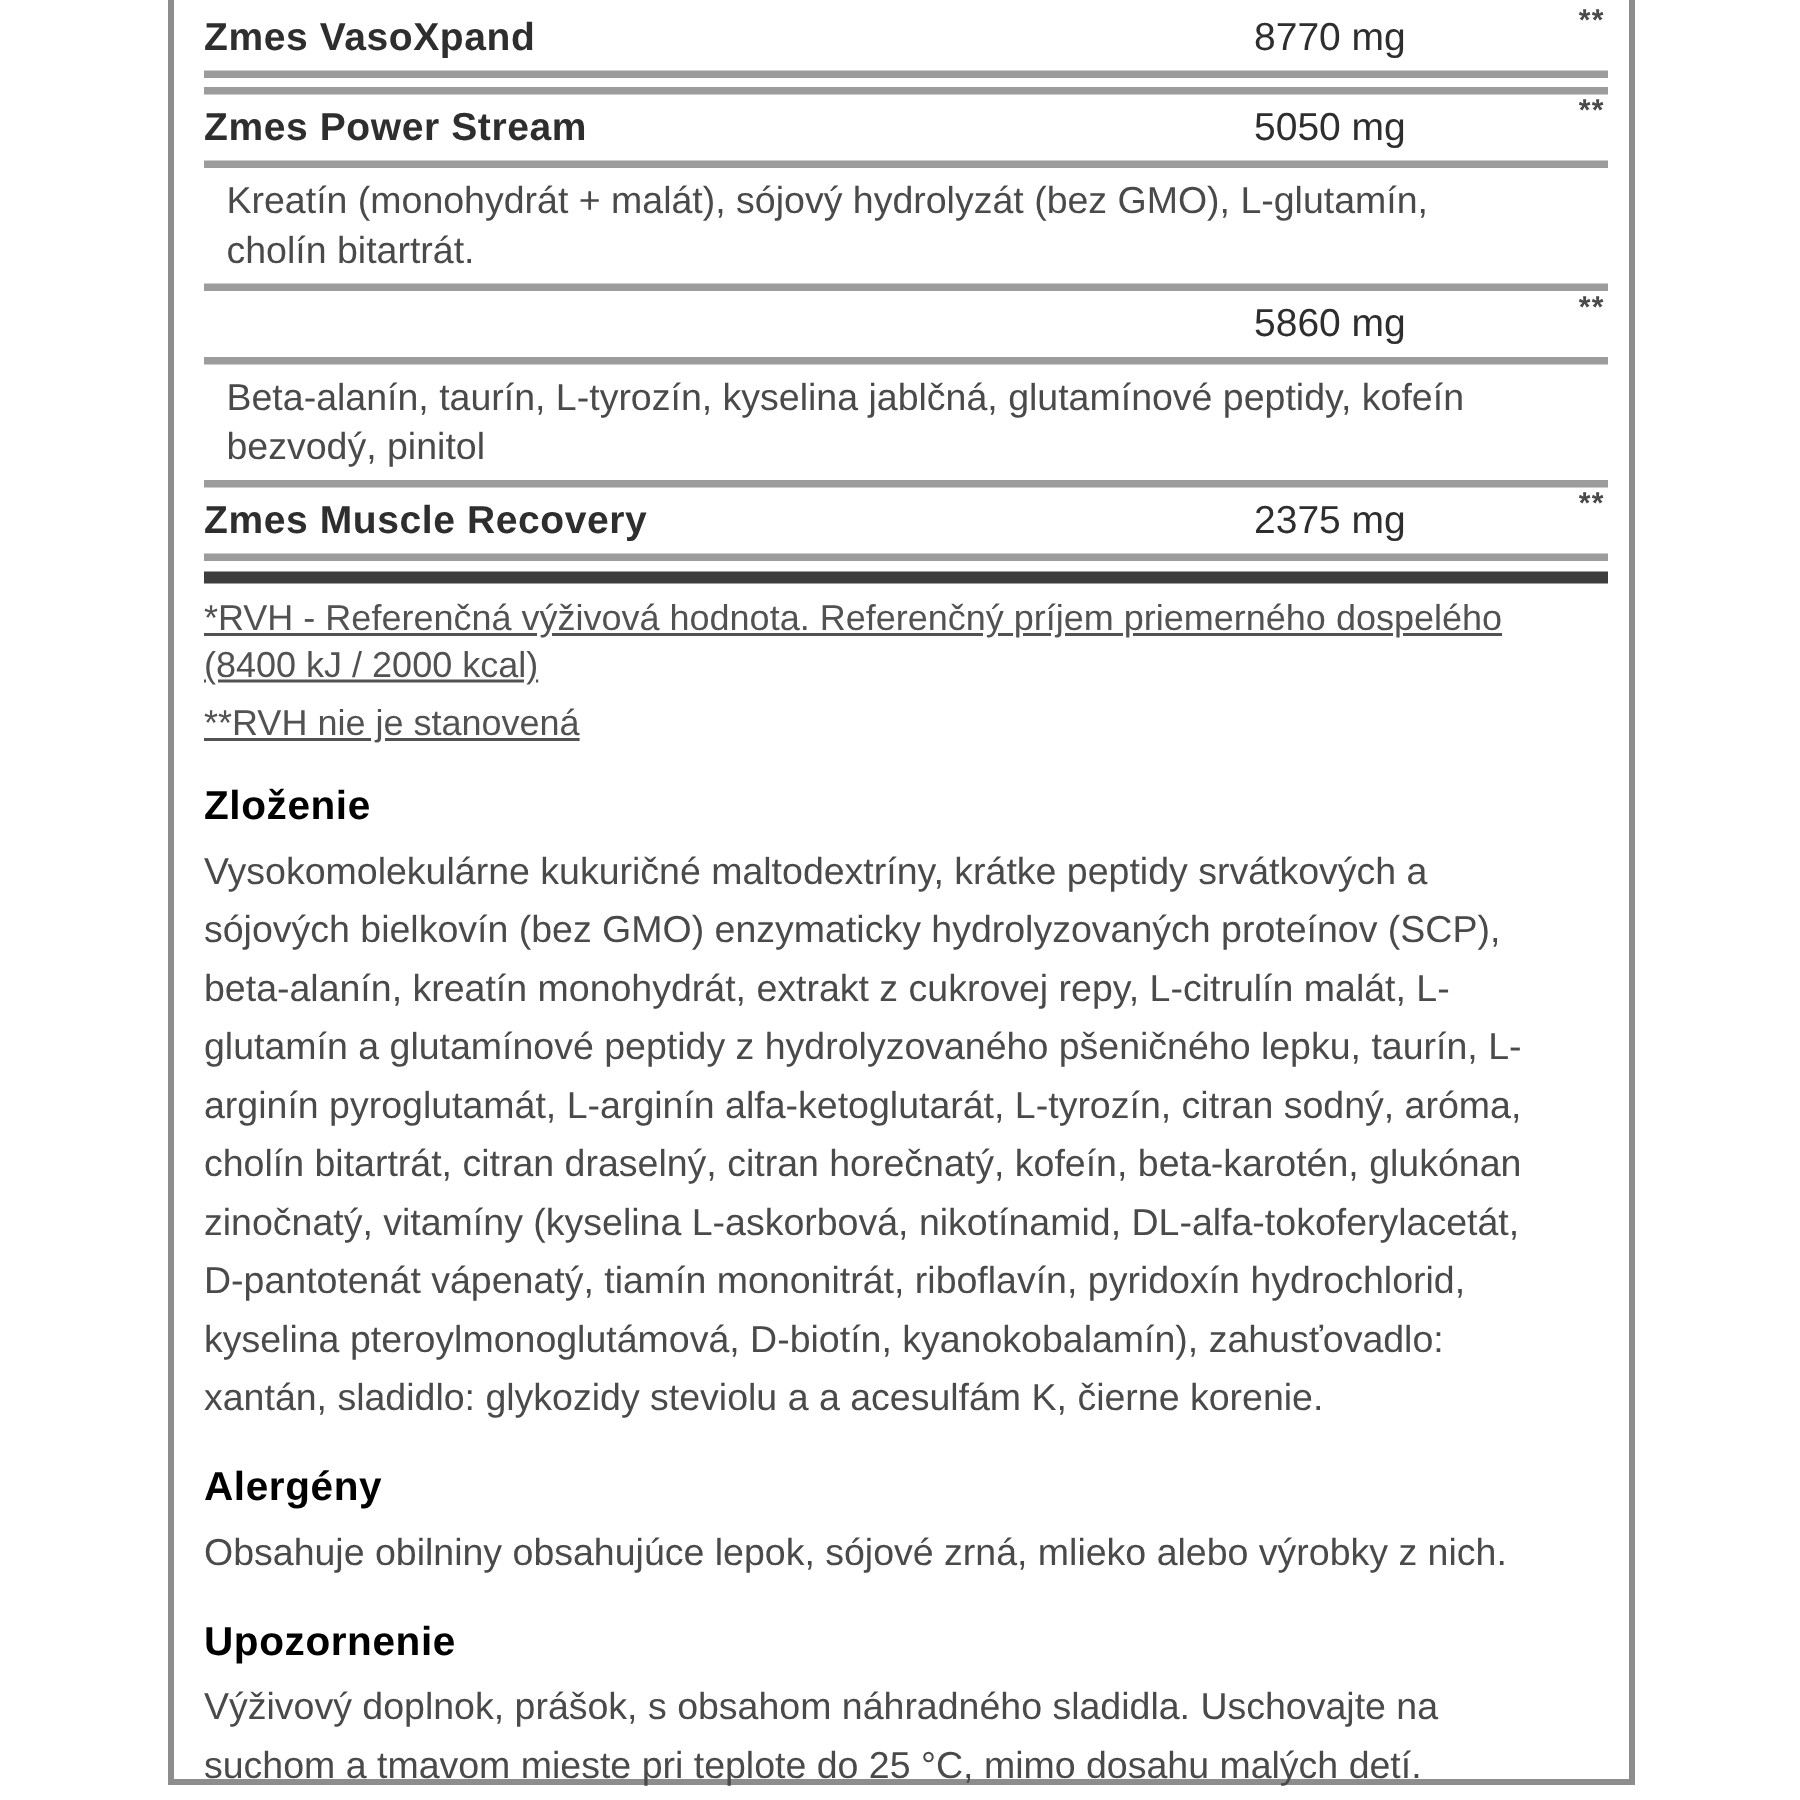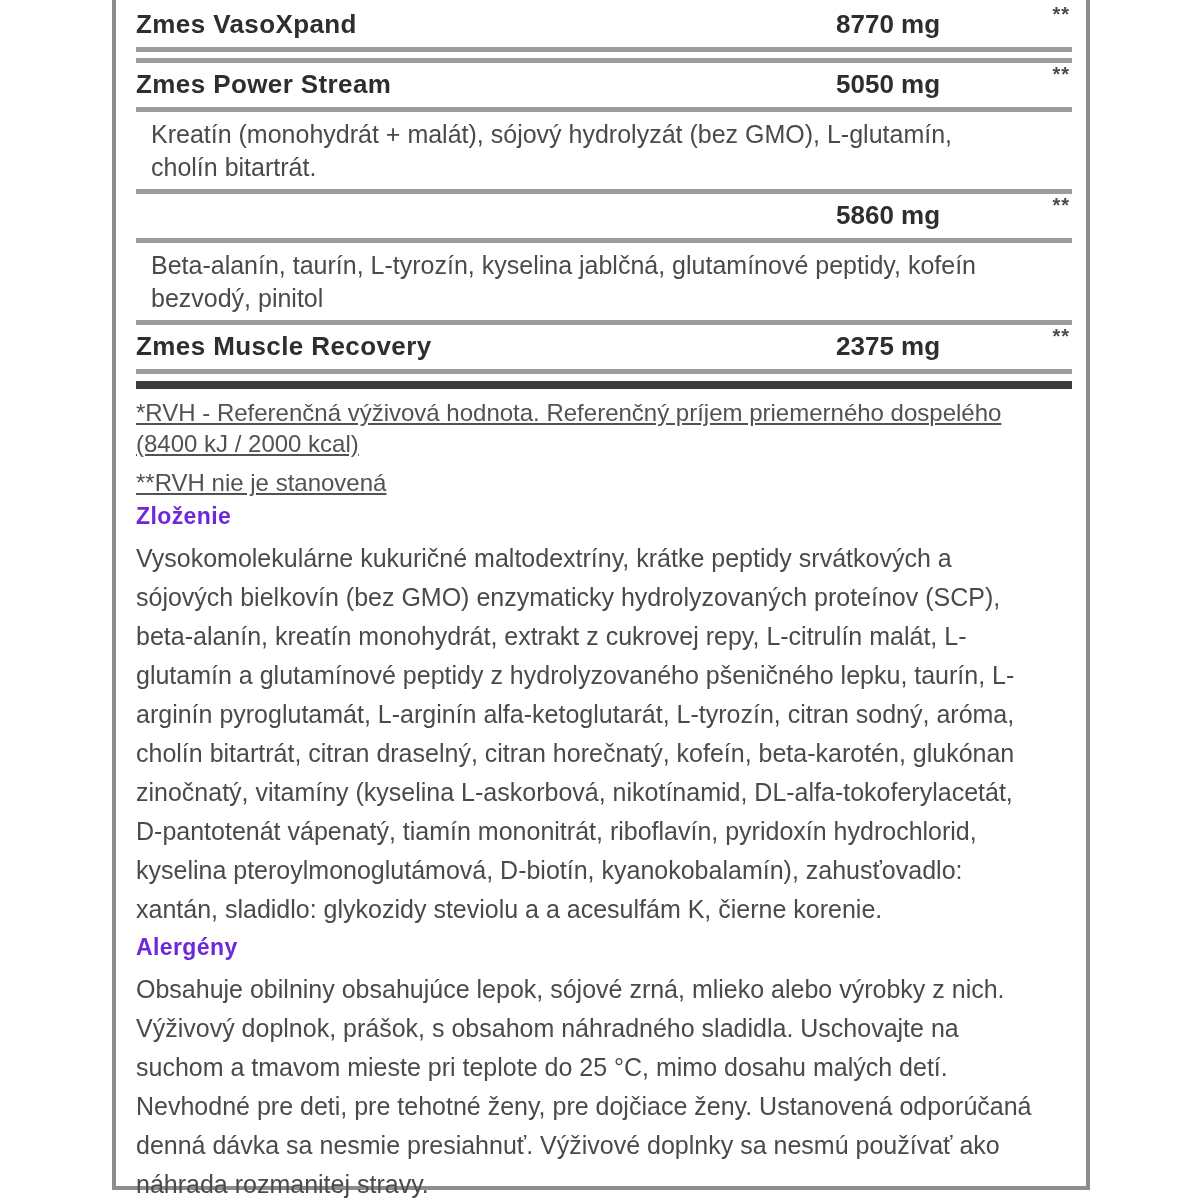--- a/index.html
+++ b/index.html
@@ -20,40 +20,40 @@
     padding: 16px 14px 0 20px;
     filter: blur(0.4px);
     color: #3f3f3f;
   }
   .blend-head { position: relative; height: 33px; margin-top: 3px; }
   .blend-name {
     font-size: 26px; font-weight: bold; color: #2e2e2e; letter-spacing: 0.4px;
   }
   .blend-amount {
     position: absolute; left: 700px; top: 0;
-    font-size: 26px; font-weight: bold; color: #2e2e2e;
+    font-size: 26px; font-weight: normal; color: #2e2e2e;
   }
   .blend-note {
     position: absolute; right: 2px; top: -6px;
     font-size: 20px; font-weight: bold; color: #4a4a4a; letter-spacing: 1px;
   }
   .rule { height: 5px; background: #9c9c9c; margin: 5px 0 6px 0; }
   .rule-dark { height: 8px; background: #3d3d3d; margin: 7px 0 6px 0; }
   .ingredients {
     margin: 5px 0 5px 0; padding: 0 60px 0 15px;
     font-size: 25px; line-height: 33px; color: #4a4a4a;
   }
   .footnote {
     margin: 8px 0 0 0; padding-right: 30px;
     font-size: 24px; line-height: 31px; color: #525252; text-decoration: underline;
   }
   .footnote + .footnote { }
   .section-heading {
-    margin: 5px 0 9px 0;
-    font-size: 23px; font-weight: bold; color: #6d28d9; letter-spacing: 0.4px;
+    margin: 24px 0 9px 0;
+    font-size: 27px; font-weight: bold; color: #000000; letter-spacing: 0.4px;
   }
   .para {
     margin: 0; padding-right: 34px;
     font-size: 25px; line-height: 39px; color: #4a4a4a;
   }
 </style>
 </head>
 <body>
 
 <div class="page">
@@ -105,16 +105,17 @@
       <p class="footnote">*RVH - Referenčná výživová hodnota. Referenčný príjem priemerného dospelého (8400 kJ / 2000 kcal)</p>
       <p class="footnote">**RVH nie je stanovená</p>
     </section>
 
     <h2 class="section-heading">Zloženie</h2>
     <p class="para">Vysokomolekulárne kukuričné maltodextríny, krátke peptidy srvátkových a sójových bielkovín (bez GMO) enzymaticky hydrolyzovaných proteínov (SCP), beta-alanín, kreatín monohydrát, extrakt z cukrovej repy, L-citrulín malát, L-glutamín a glutamínové peptidy z hydrolyzovaného pšeničného lepku, taurín, L-arginín pyroglutamát, L-arginín alfa-ketoglutarát, L-tyrozín, citran sodný, aróma, cholín bitartrát, citran draselný, citran horečnatý, kofeín, beta-karotén, glukónan zinočnatý, vitamíny (kyselina L-askorbová, nikotínamid, DL-alfa-tokoferylacetát, D-pantotenát vápenatý, tiamín mononitrát, riboflavín, pyridoxín hydrochlorid, kyselina pteroylmonoglutámová, D-biotín, kyanokobalamín), zahusťovadlo: xantán, sladidlo: glykozidy steviolu a a acesulfám K, čierne korenie.</p>
 
     <h2 class="section-heading">Alergény</h2>
     <p class="para">Obsahuje obilniny obsahujúce lepok, sójové zrná, mlieko alebo výrobky z nich.</p>
 
+    <h2 class="section-heading">Upozornenie</h2>
     <p class="para">Výživový doplnok, prášok, s obsahom náhradného sladidla. Uschovajte na suchom a tmavom mieste pri teplote do 25 °C, mimo dosahu malých detí. Nevhodné pre deti, pre tehotné ženy, pre dojčiace ženy. Ustanovená odporúčaná denná dávka sa nesmie presiahnuť. Výživové doplnky sa nesmú používať ako náhrada rozmanitej stravy.</p>
 
   </div>
 </div>
 
 </body></html>

